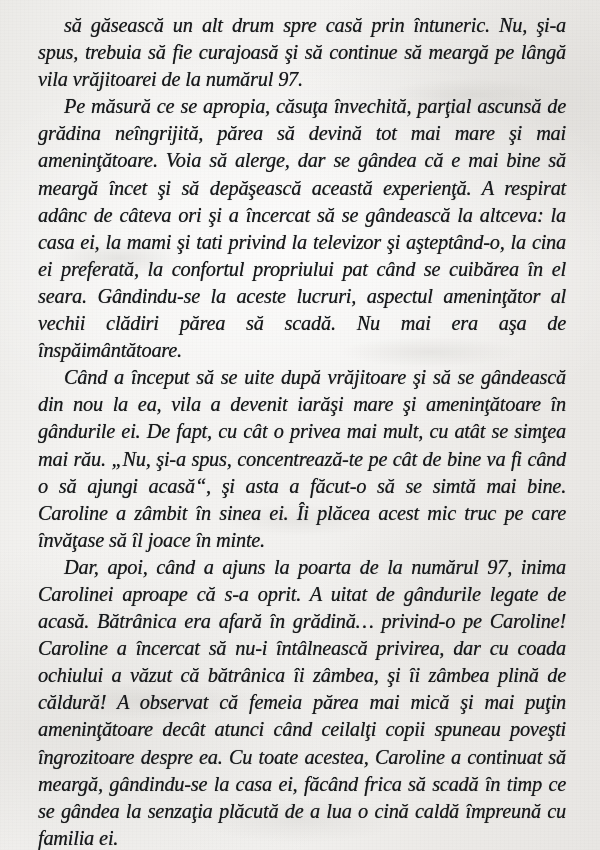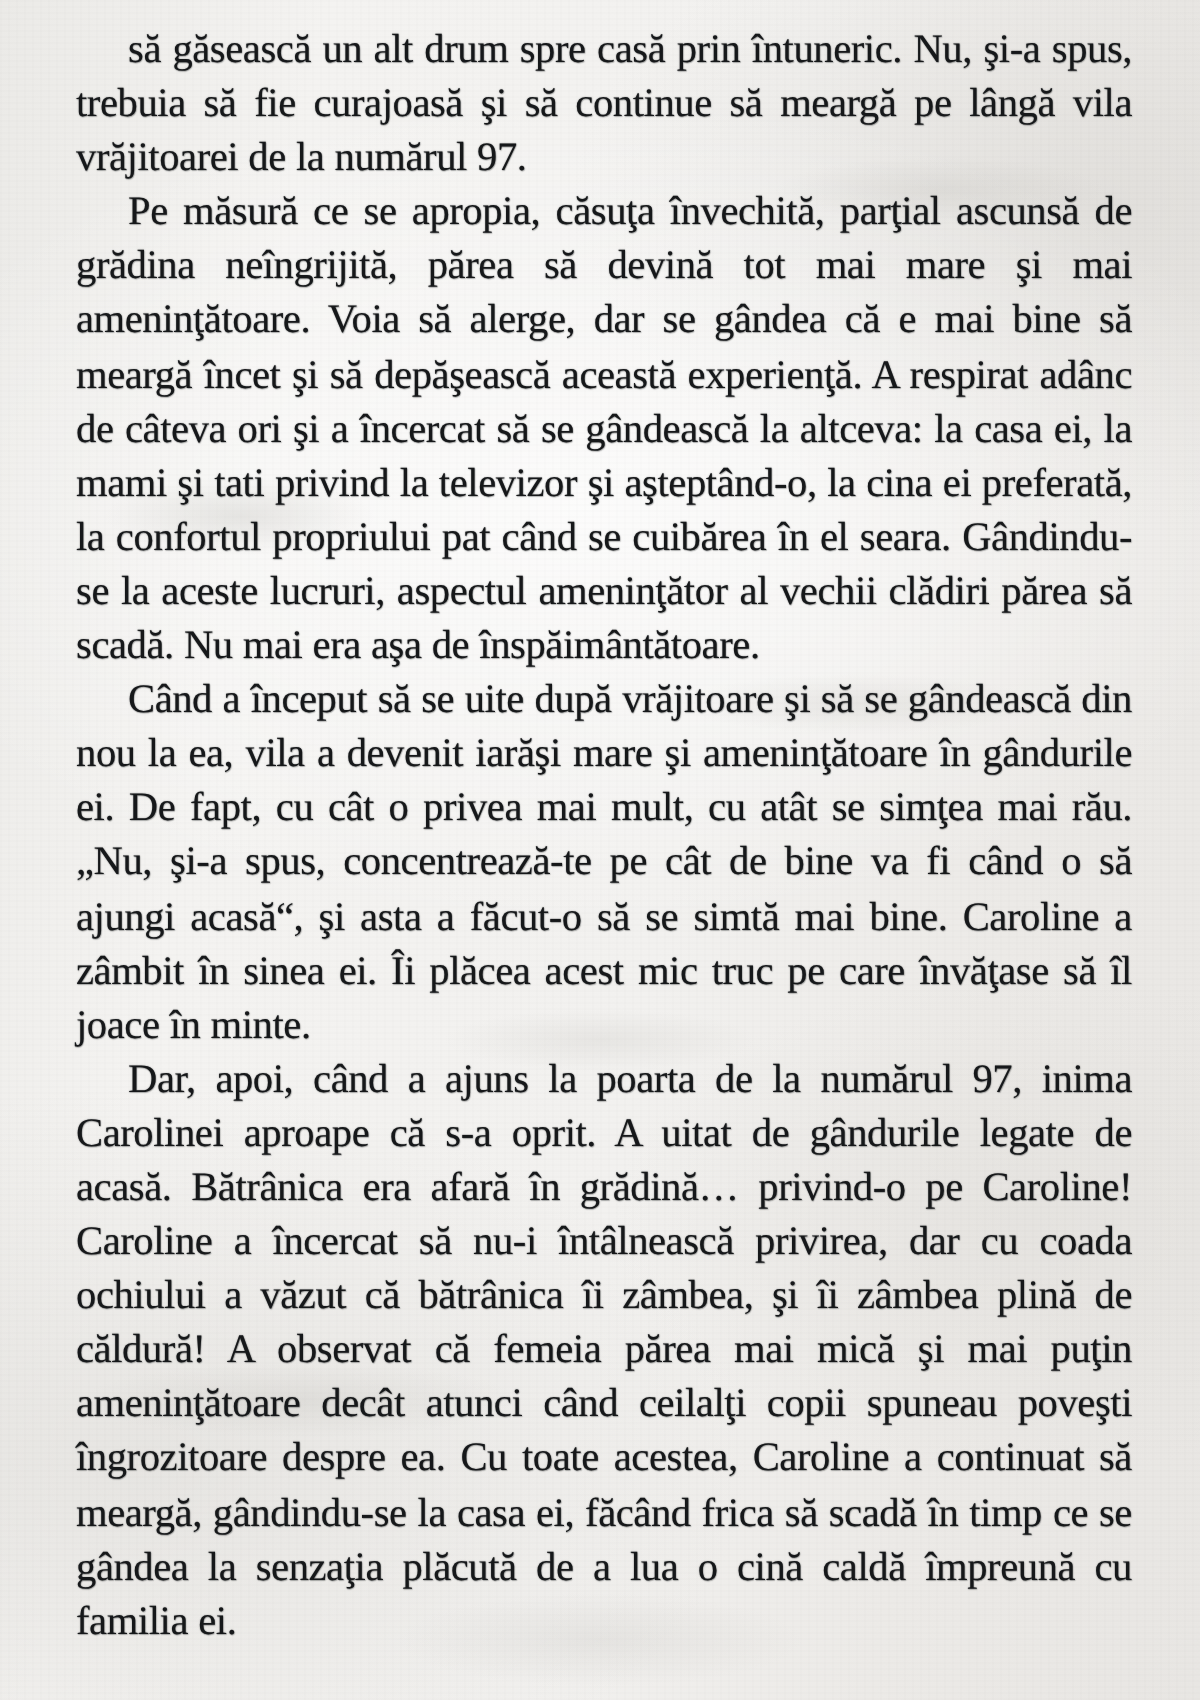--- a/index.html
+++ b/index.html
@@ -67,20 +67,21 @@
     text-indent: 26px;
     text-align: justify;
     font-size: 20.3px;
     line-height: 27.1px;
     letter-spacing: -0.01em;
     word-spacing: 0.01em;
     -webkit-font-smoothing: none;
     text-rendering: optimizeLegibility;
     
     text-shadow: 0 0 0.7px rgba(20,22,24,0.55), 0.3px 0.25px 0.5px rgba(40,42,44,0.28);
+    font-style: italic;
   }
   p.para:last-child { margin-bottom: 4px; }
 </style>
 </head>
 <body>
 
 <div id="page">
 
   <div id="grain"></div>
   <div id="blotches"></div>

